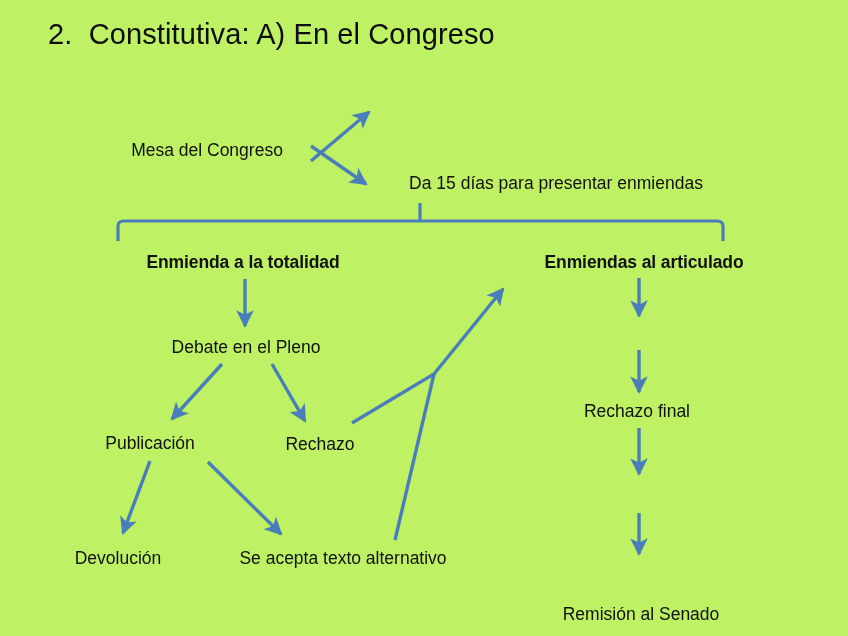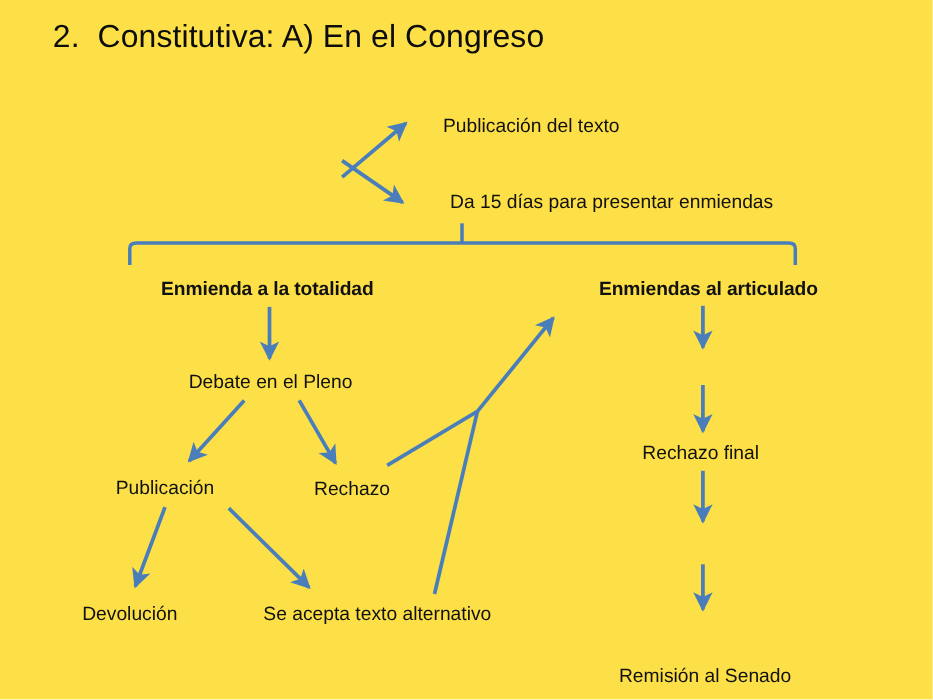--- a/index.html
+++ b/index.html
@@ -4,21 +4,21 @@
 <style>
   html, body {
     margin: 0;
     padding: 0;
     background: #ffffff;
   }
   #slide {
     position: relative;
     width: 848px;
     height: 636px;
-    background: #fde047;
+    background: #bef264;
     overflow: hidden;
     font-family: "Liberation Sans", sans-serif;
     color: #111111;
   }
   #title {
     position: absolute;
     left: 48px;
     top: 18px;
     font-size: 29px;
     font-weight: 400;
@@ -89,22 +89,22 @@
 
       <path d="M395,540 L434,374"></path>
 
       <line x1="639" y1="278" x2="639" y2="316" marker-end="url(#ah)"></line>
       <line x1="639" y1="350" x2="639" y2="392" marker-end="url(#ah)"></line>
       <line x1="639" y1="428" x2="639" y2="474" marker-end="url(#ah)"></line>
       <line x1="639" y1="513" x2="639" y2="554" marker-end="url(#ah)"></line>
     </g>
   </svg>
 
+  <div class="node" style="left:207px; top:150px;">Mesa del Congreso</div>
 
-  <div class="node" style="left:483px; top:114px;">Publicación del texto</div>
 
   <div class="node" style="left:556px; top:183px;">Da 15 días para presentar enmiendas</div>
 
   <div class="node bold" style="left:243px; top:262px;">Enmienda a la totalidad</div>
 
   <div class="node bold" style="left:644px; top:262px;">Enmiendas al articulado</div>
 
   <div class="node" style="left:246px; top:347px;">Debate en el Pleno</div>
 
   <div class="node" style="left:150px; top:443px;">Publicación</div>

